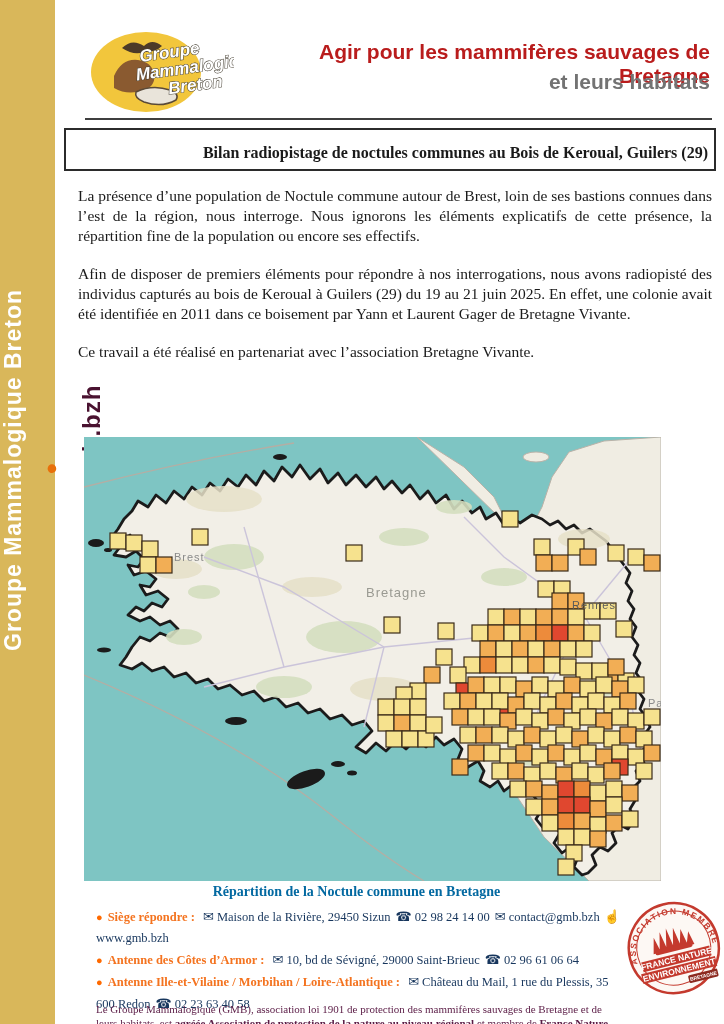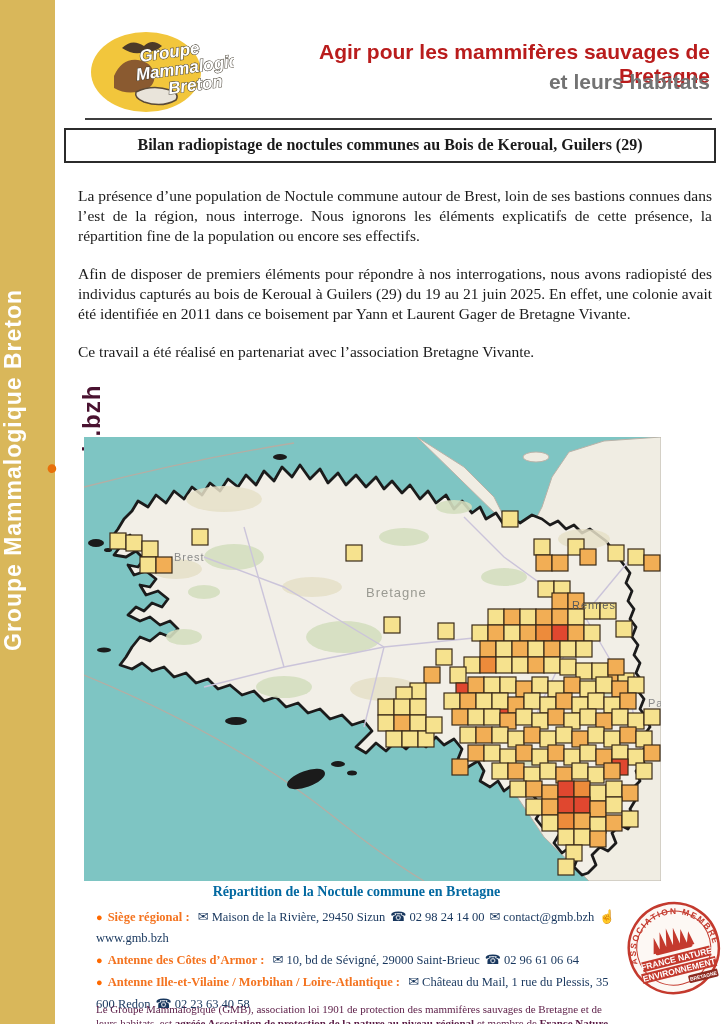--- a/index.html
+++ b/index.html
@@ -28,22 +28,22 @@
     font-family:"Liberation Sans",sans-serif;font-weight:bold;font-size:21px;color:#b91c1c;
   }
   .tagline2{
     position:absolute;right:14px;top:70px;width:480px;text-align:right;
     font-family:"Liberation Sans",sans-serif;font-weight:bold;font-size:21px;color:#737373;
   }
   .header-rule{position:absolute;left:85px;top:118px;width:627px;height:0;border-top:2px solid #3f3f3f;}
   
   .title-box{
     position:absolute;left:64px;top:128px;width:652px;
-    border:2px solid #2b2b2b;padding:4px 6px 6px 6px;box-sizing:border-box;
-    text-align:center;font-weight:bold;font-size:16px;line-height:21px;
+    border:2px solid #2b2b2b;padding:12px 6px 6px 6px;box-sizing:border-box;
+    text-align:right;font-weight:bold;font-size:16px;line-height:21px;
   }
   
   .bodytext{position:absolute;left:78px;top:186px;width:634px;font-size:15.5px;line-height:20px;}
   .bodytext p{margin:0 0 18px 0;text-align:justify;}
   
   .map-wrap{position:absolute;left:84px;top:437px;width:577px;height:444px;}
   .map-caption{
     position:absolute;left:68px;top:884px;width:577px;text-align:center;
     font-weight:bold;font-size:14px;color:#0369a1;
   }
@@ -338,21 +338,21 @@
           <text x="90" y="124" font-size="11" fill="#8a8a8a" letter-spacing="1">Brest</text>
           <text x="282" y="160" font-size="13" fill="#9a9a92" letter-spacing="1">Bretagne</text>
           <text x="488" y="172" font-size="11" fill="#5a5a5a" letter-spacing="1">Rennes</text>
           <text x="564" y="270" font-size="11" fill="#8a8a8a" letter-spacing="1">Pa</text>
         </g>
     </svg>
   </div>
   <div class="map-caption">Répartition de la Noctule commune en Bretagne</div>
 
   <div class="contacts" id="contacts">
-      <p class="contact-line"><span class="bullet">●</span><span class="c-label">Siège régional : </span><span class="c-icon">✉</span><span>Maison de la Rivière, 29450 Sizun</span><span class="c-icon">☎</span><span>02 98 24 14 00</span><span class="c-icon">✉</span><span class="c-url">contact@gmb.bzh</span><span class="c-icon">☝</span><span class="c-url">www.gmb.bzh</span></p>
+      <p class="contact-line"><span class="bullet">●</span><span class="c-label">Siège répondre : </span><span class="c-icon">✉</span><span>Maison de la Rivière, 29450 Sizun</span><span class="c-icon">☎</span><span>02 98 24 14 00</span><span class="c-icon">✉</span><span class="c-url">contact@gmb.bzh</span><span class="c-icon">☝</span><span class="c-url">www.gmb.bzh</span></p>
       <p class="contact-line"><span class="bullet">●</span><span class="c-label">Antenne des Côtes d’Armor : </span><span class="c-icon">✉</span><span>10, bd de Sévigné, 29000 Saint-Brieuc</span><span class="c-icon">☎</span><span>02 96 61 06 64</span></p>
       <p class="contact-line"><span class="bullet">●</span><span class="c-label">Antenne Ille-et-Vilaine / Morbihan / Loire-Atlantique : </span><span class="c-icon">✉</span><span>Château du Mail, 1 rue du Plessis, 35 600 Redon</span><span class="c-icon">☎</span><span>02 23 63 40 58</span></p>
     </div>
 
   <div class="disclaimer" id="disclaimer"><span>Le Groupe Mammalogique (GMB), association loi 1901 de protection des mammifères sauvages de Bretagne et de leurs habitats, est </span><b>agréée Association de protection de la nature au niveau régional</b><span> et membre de </span><b>France Nature Environnement.</b></div>
 
   <svg class="fne" width="98" height="126" viewBox="0 0 98 126">
     <g transform="rotate(-14 49 60)">
       <circle cx="49" cy="55" r="45" fill="#fdf8f4" stroke="#c43a2e" stroke-width="2.5"></circle>
       <circle cx="49" cy="55" r="37" fill="none" stroke="#c43a2e" stroke-width="1"></circle>

